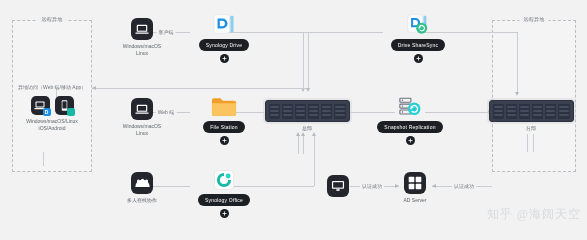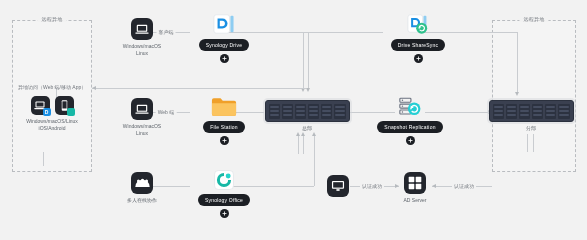--- a/index.html
+++ b/index.html
@@ -430,14 +430,15 @@
       <svg width="14" height="14" viewBox="0 0 20 20">
         <rect x="1" y="1" width="8" height="8" rx="1" fill="#ffffff"></rect>
         <rect x="11" y="1" width="8" height="8" rx="1" fill="#ffffff"></rect>
         <rect x="1" y="11" width="8" height="8" rx="1" fill="#ffffff"></rect>
         <rect x="11" y="11" width="8" height="8" rx="1" fill="#ffffff"></rect>
       </svg>
     </div>
     <div class="nlabel">AD Server</div>
   </div>
 
+  <div class="watermark">知乎 @海阔天空</div>
 
 </div>
 
 </body></html>

